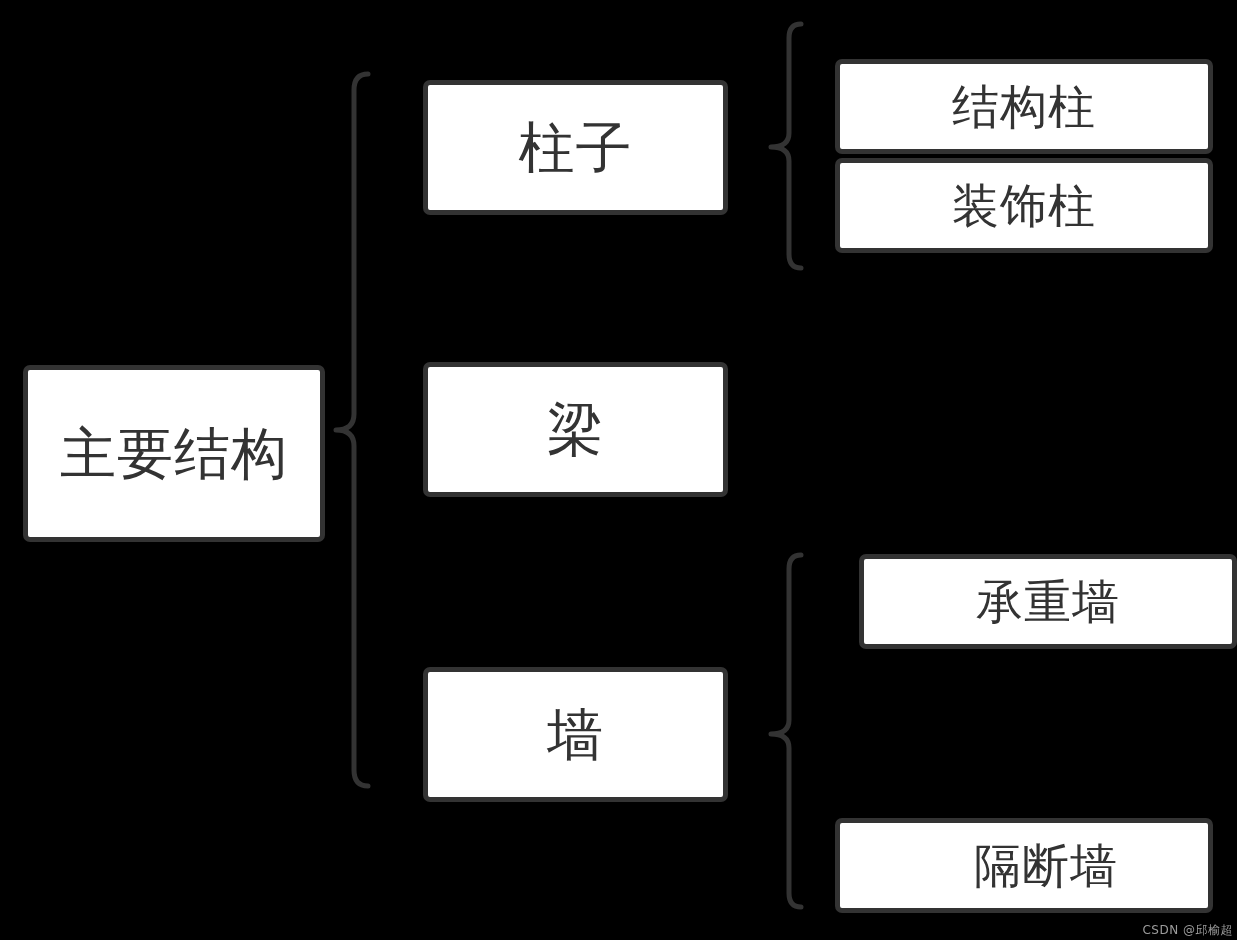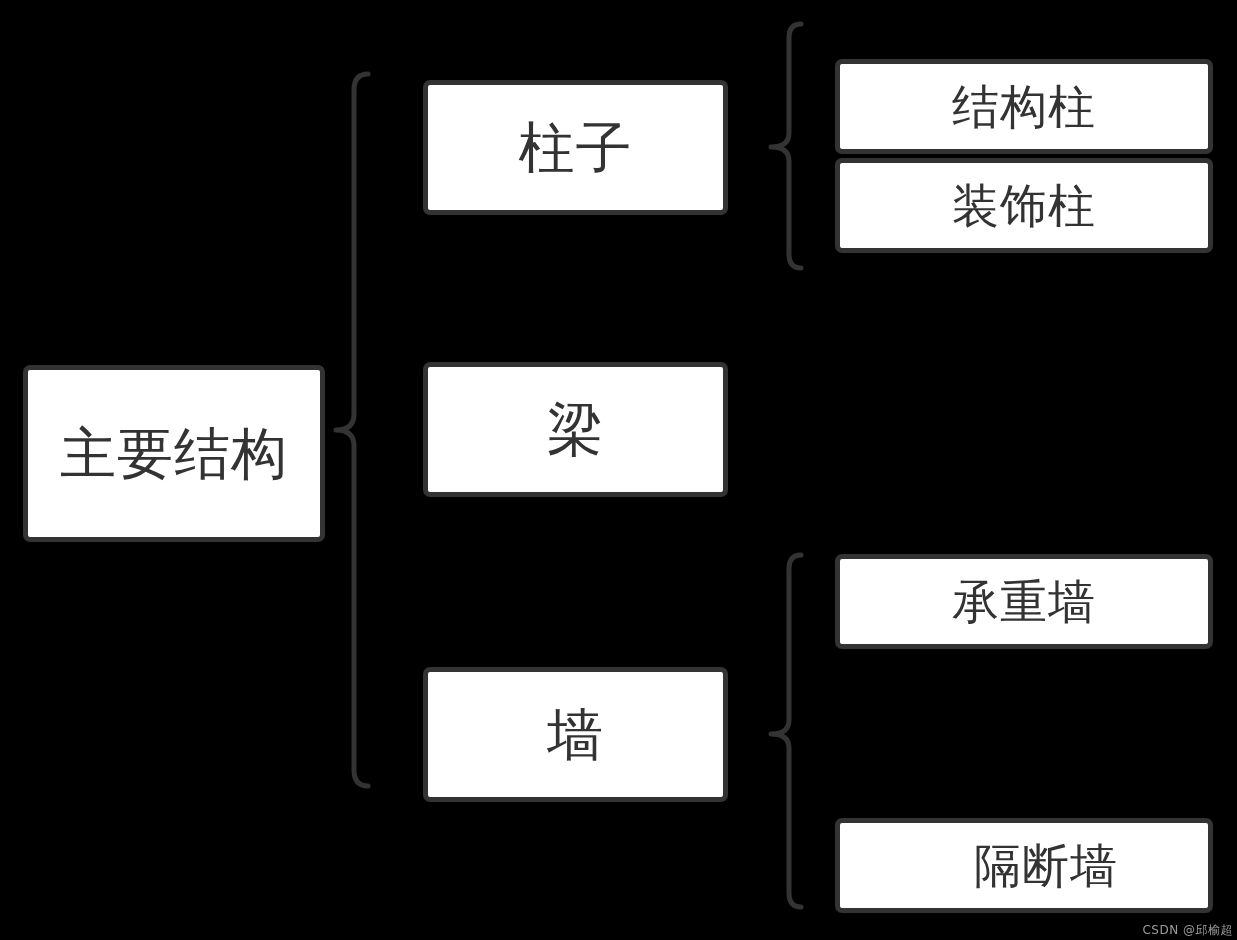--- a/index.html
+++ b/index.html
@@ -33,21 +33,21 @@
   .node-root  { left: 23px;  top: 365px; width: 302px; height: 177px; }
   .node-mid   { left: 423px; width: 305px; height: 135px; }
   .node-leaf  { left: 835px; width: 378px; height: 95px; font-size: 47px; }
 
   .mid-columns { top: 80px; }
   .mid-beam    { top: 362px; }
   .mid-wall    { top: 667px; }
 
   .leaf-structural  { top: 23px; margin-top: 36px; }
   .leaf-decorative  { top: 158px; }
-  .leaf-bearing     { top: 554px; }
+  .leaf-bearing     { top: 554px; margin-left: 24px; }
   .leaf-shear       { top: 687px; }
   .leaf-partition   { top: 818px; padding-left: 44px; }
 
   .brace-layer {
     position: absolute;
     left: 0; top: 0;
     width: 1237px;
     height: 940px;
     pointer-events: none;
   }

